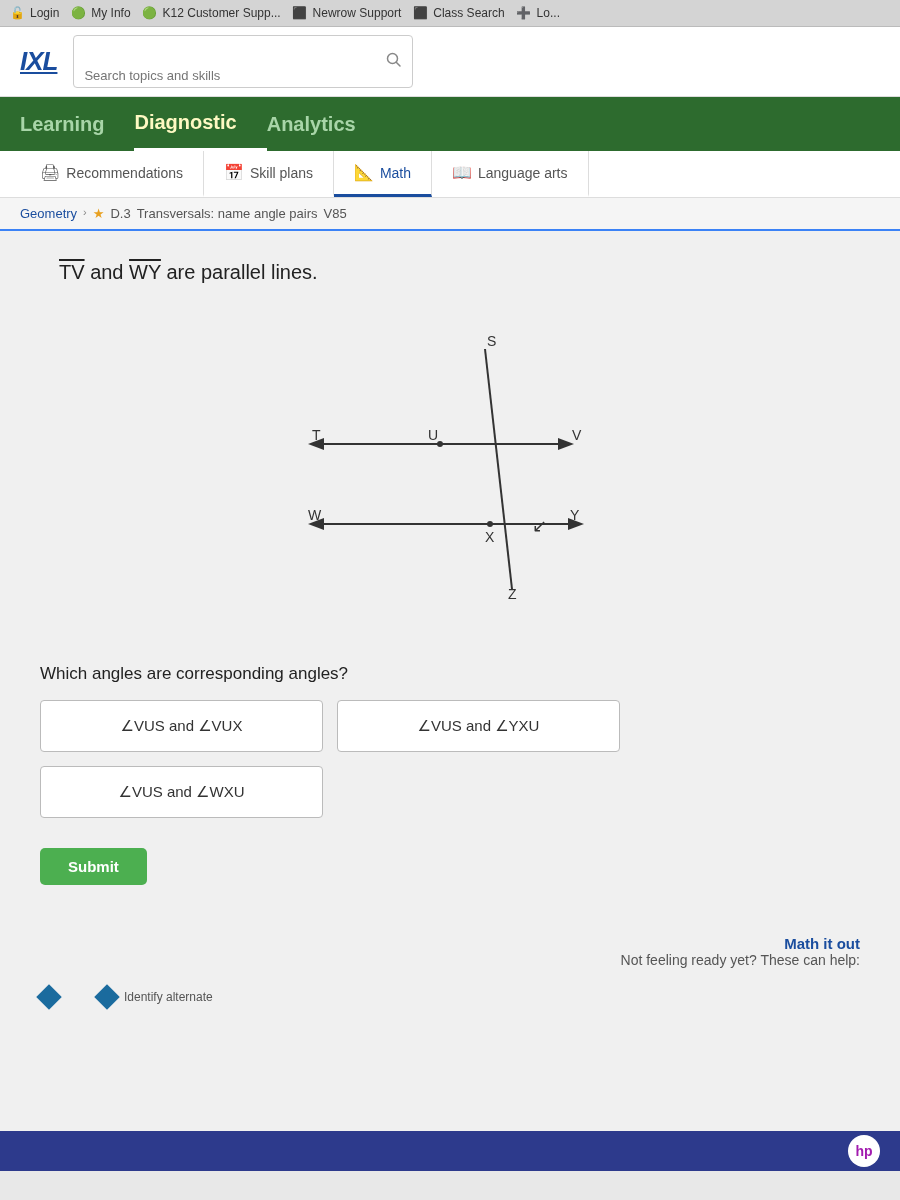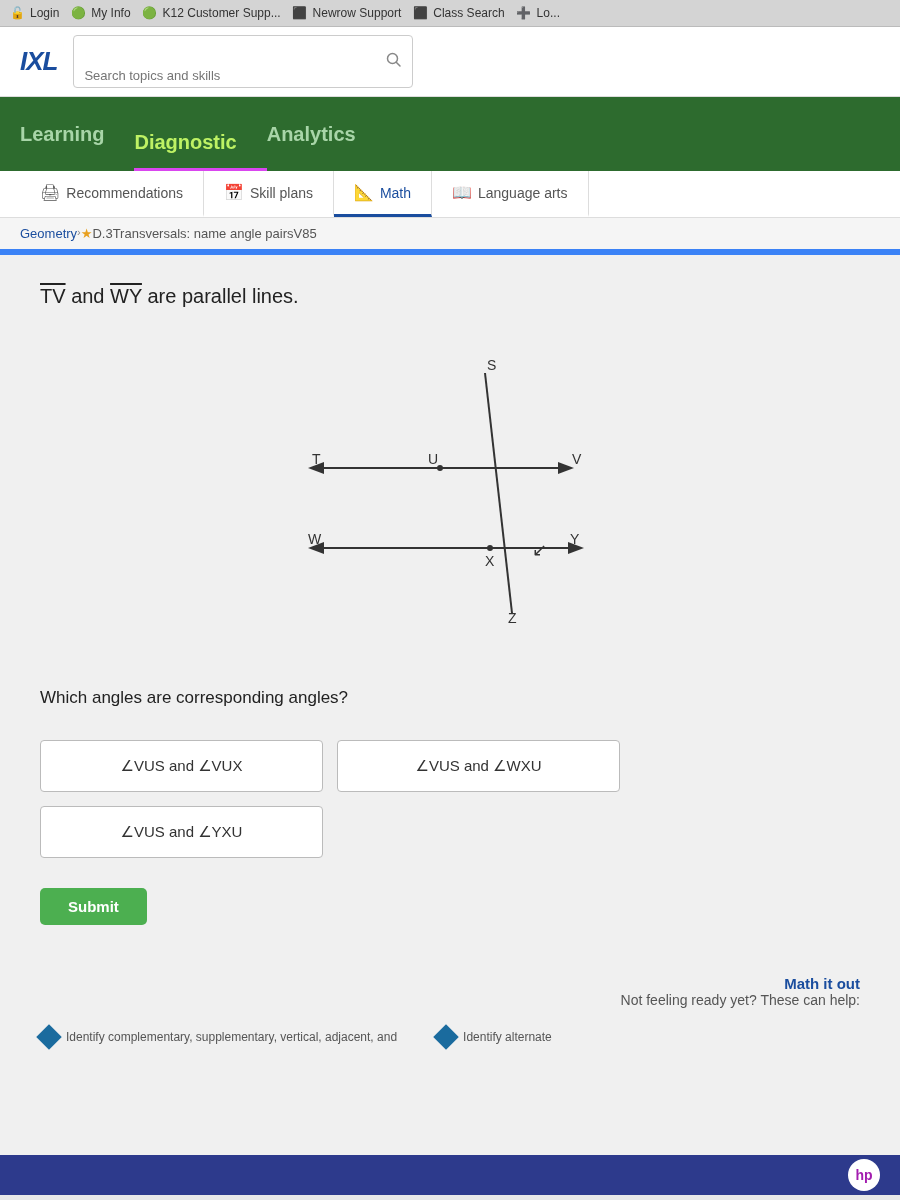--- a/index.html
+++ b/index.html
@@ -37,20 +37,21 @@
       align-items: center;
       gap: 16px;
       border-bottom: 1px solid #ddd;
     }
     .ixl-logo {
       font-size: 26px;
       font-weight: 900;
       color: #1a4d9e;
       font-style: italic;
       letter-spacing: -1px;
+      text-decoration: underline;
     }
     .search-bar {
       display: flex;
       align-items: center;
       border: 1px solid #ccc;
       border-radius: 4px;
       padding: 4px 10px;
       gap: 8px;
       flex: 1;
       max-width: 340px;
@@ -78,23 +79,22 @@
     .nav-tab {
       color: #a8d5a8;
       font-size: 20px;
       font-weight: bold;
       padding: 14px 30px 14px 0;
       cursor: pointer;
       text-decoration: none;
       text-align: right;
     }
     .nav-tab.active {
-      color: #bef264;
-      border-bottom: 3px solid #d946ef;
-      margin-top: 20px;
+      color: #fef9c3;
+      border-bottom: 3px solid #ffffff;
     }
 
     
     .sub-nav {
       background: #fff;
       border-bottom: 1px solid #ddd;
       display: flex;
       align-items: center;
       padding: 0 20px;
       gap: 0;
@@ -118,39 +118,41 @@
     .sub-nav-item .icon {
       font-size: 16px;
     }
 
     
     .breadcrumb {
       background: #f5f5f5;
       padding: 8px 20px;
       font-size: 13px;
       color: #555;
-      border-bottom: 6px solid #3b82f6;
+      border-bottom: 2px solid #3b82f6;
       display: flex;
       align-items: flex-start;
+      gap: 6px;
     }
     .breadcrumb a { color: #1a4d9e; text-decoration: none; }
     .breadcrumb .chevron { color: #888; font-size: 11px; }
     .breadcrumb .star { color: #e8a020; }
 
     
     .main-content {
       background: #f0f0f0;
       padding: 30px 40px;
       min-height: 900px;
     }
 
     .question-intro {
       font-size: 20px;
       color: #222;
       margin-bottom: 30px;
+      margin-left: 19px;
     }
 
     
     .diagram-container {
       display: flex;
       justify-content: center;
       margin-bottom: 30px;
     }
 
     
@@ -376,43 +378,42 @@
 
       <text x="195" y="228" font-size="14" fill="#333" font-family="Arial">X</text>
 
       <text x="218" y="285" font-size="14" fill="#333" font-family="Arial">Z</text>
 
       <text x="242" y="218" font-size="18" fill="#333" font-family="Arial">↙</text>
     </svg>
   </div>
 
   
-  <div style="font-size:17px; color:#222; margin-bottom:32px;">Which angles are corresponding angles?</div>
+  <div style="font-size:17px; color:#222; margin-bottom:16px;">Which angles are corresponding angles?</div>
 
   
   <div class="answer-grid">
     <div class="answer-choice">∠VUS and ∠VUX</div>
+    <div class="answer-choice">∠VUS and ∠YXU</div>
     <div class="answer-choice">∠VUS and ∠WXU</div>
-    <div class="answer-choice">∠VUS and ∠YXU</div>
   </div>
 
   
   <button class="submit-btn">Submit</button>
 
   
   <div class="work-it-out">
     <div class="title">Math it out</div>
     <div>Not feeling ready yet? These can help:</div>
   </div>
 
   
   <div class="helper-links">
     <div class="helper-link">
       <div class="diamond-icon"></div>
-      <span>Identify complementary, supplementary, vertical, adjacent, and</span>
     </div>
     <div class="helper-link">
       <div class="diamond-icon"></div>
       <span>Identify alternate</span>
     </div>
   </div>
 </div>
 
 <div class="footer">
   <div class="hp-logo">hp</div>

